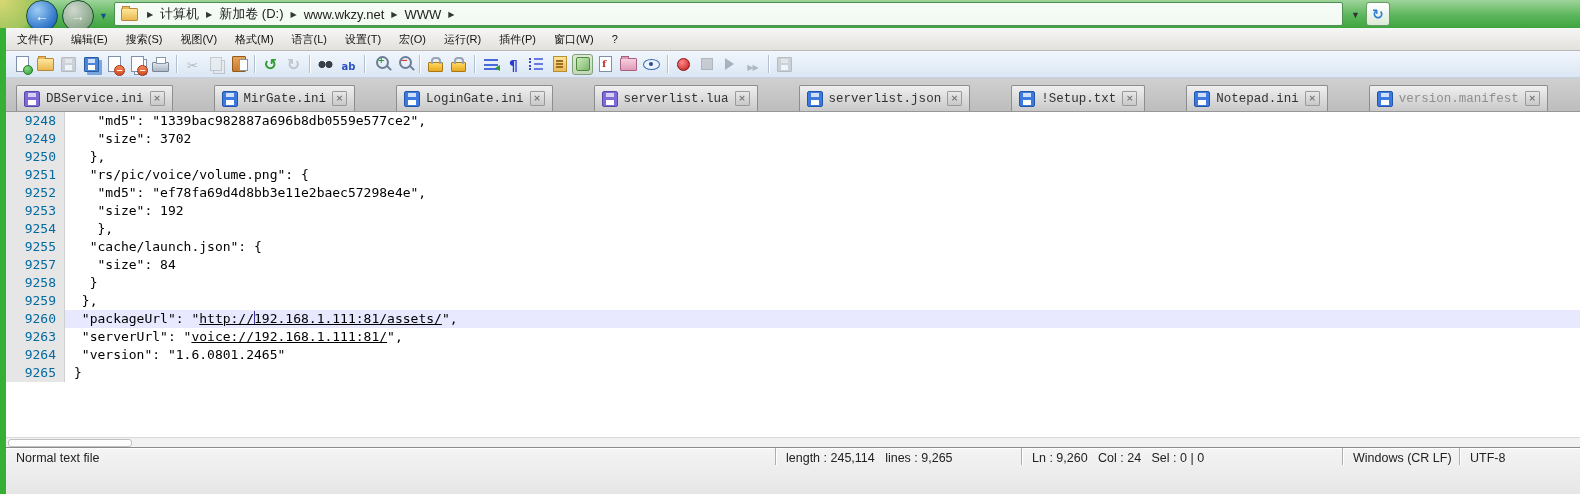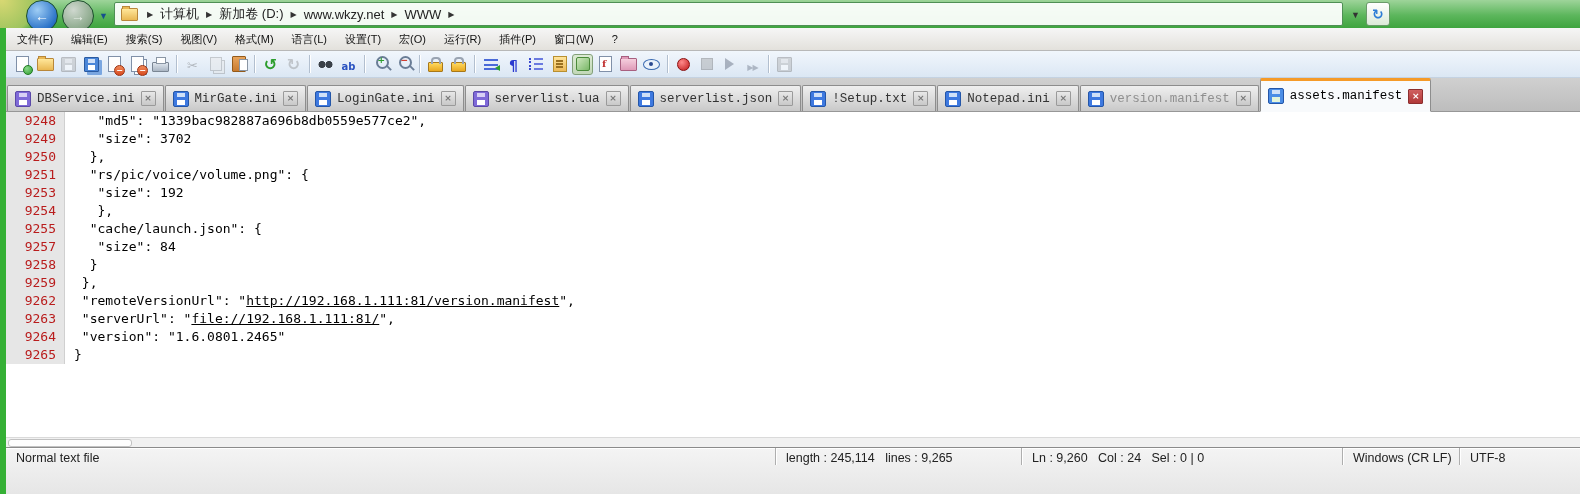--- a/index.html
+++ b/index.html
@@ -121,21 +121,21 @@
   .udl{width:12px;height:12px;background:linear-gradient(135deg,#cfe8c0,#7ab868);border:1px solid #4a8a3a;border-radius:2px;}
   .eye{width:15px;height:9px;border:1px solid #3a6ab0;border-radius:50%;background:#eaf2fb;position:relative;}
   .eye::after{content:"";position:absolute;left:5px;top:2px;width:4px;height:4px;border-radius:50%;background:#2a4a90;}
   .rec{width:11px;height:11px;border-radius:50%;background:radial-gradient(circle at 35% 30%,#ff8a8a,#c01818);border:1px solid #8a0f0f;}
   .stp{width:10px;height:10px;background:#9aa4ae;border:1px solid #6a747e;}
   .ply{width:0;height:0;border-left:9px solid #3a6ad0;border-top:6px solid transparent;border-bottom:6px solid transparent;}
   .ffg::after{content:"▶▶";color:#4a7ad0;font-size:8px;letter-spacing:-1px;}
 
   
   .tabbar{height:33px;flex:none;background:linear-gradient(#d0d0d0,#bdbdbd);
-    border-bottom:1px solid #979797;display:flex;align-items:flex-end;padding-left:1px;}
+    border-bottom:1px solid #979797;display:flex;align-items:flex-end;padding-left:10px;gap:40px;}
   .tab{height:25px;display:flex;align-items:center;gap:6px;padding:0 7px;margin-right:1px;
     background:linear-gradient(#efefef,#c9c9c9);border:1px solid #8d8d8d;border-bottom:none;
     border-radius:2px 2px 0 0;font-family:"Liberation Mono","DejaVu Sans Mono",monospace;
     font-size:12.5px;color:#333;white-space:nowrap;flex:none;}
   .tab.dim .tlabel{color:#8f8f8f;}
   .tab.active{height:30px;background:#f8fafc;border-color:#8d8d8d;
     border-top:3px solid #f59a28;margin-bottom:-1px;border-bottom:1px solid #f8fafc;color:#000;}
   .tfloppy{width:14px;height:14px;border-radius:2px;position:relative;flex:none;
     background:#3e79e0;border:1px solid #2456a8;}
   .tfloppy::before{content:"";position:absolute;top:1px;left:3px;right:3px;height:4px;background:#cfe0f8;}
@@ -145,21 +145,21 @@
   .tfloppy.activeflp{background:#4b8de6;border-color:#2456a8;}
   .tfloppy.activeflp::after{background:#e4f4da;}
   .xbox{width:13px;height:13px;background:linear-gradient(#e8e8e8,#c8c8c8);border:1px solid #9a9a9a;
     color:#777;font:bold 9px/12px "DejaVu Sans",sans-serif;text-align:center;flex:none;border-radius:1px;}
   .tab.active .xbox{background:linear-gradient(#d06060,#b03838);border-color:#8d2f2f;color:#fff;}
 
   
   .editor{flex:none;height:325px;background:#fff;overflow:hidden;}
   .code-row{display:flex;height:18px;line-height:18px;
     font-family:"DejaVu Sans Mono","Liberation Mono",monospace;font-size:13px;}
-  .ln{width:50px;flex:none;text-align:right;padding-right:8px;color:#b91c1c;
+  .ln{width:50px;flex:none;text-align:right;padding-right:8px;color:#0369a1;
     background:#e6e6e6;border-right:1px solid #d0d0d0;}
   .code{flex:1;white-space:pre;color:#000;padding-left:9px;}
   .code-row.cur .code{background:#e8e8ff;}
   .url{text-decoration:underline;}
   .caret{display:inline-block;width:1px;height:14px;background:#40309a;vertical-align:-2px;margin-right:-1px;}
 
   .hscroll{height:9px;flex:none;background:#f1f1f1;border-top:1px solid #dadada;position:relative;}
   .hthumb{position:absolute;left:2px;top:1px;width:122px;height:6px;background:#fdfdfd;
     border:1px solid #c2c2c2;border-radius:3px;}
 
@@ -386,20 +386,24 @@
             </div>
             <div class="code-row">
               <span class="ln">9250</span>
               <span class="code"><span>  },</span></span>
             </div>
             <div class="code-row">
               <span class="ln">9251</span>
               <span class="code"><span>  "rs/pic/voice/volume.png": {</span></span>
             </div>
             <div class="code-row">
+              <span class="ln">9252</span>
+              <span class="code"><span>   "md5": "ef78fa69d4d8bb3e11e2baec57298e4e",</span></span>
+            </div>
+            <div class="code-row">
               <span class="ln">9253</span>
               <span class="code"><span>   "size": 192</span></span>
             </div>
             <div class="code-row">
               <span class="ln">9254</span>
               <span class="code"><span>   },</span></span>
             </div>
             <div class="code-row">
               <span class="ln">9255</span>
               <span class="code"><span>  "cache/launch.json": {</span></span>
@@ -409,27 +413,27 @@
               <span class="code"><span>   "size": 84</span></span>
             </div>
             <div class="code-row">
               <span class="ln">9258</span>
               <span class="code"><span>  }</span></span>
             </div>
             <div class="code-row">
               <span class="ln">9259</span>
               <span class="code"><span> },</span></span>
             </div>
-            <div class="code-row">
-              <span class="ln">9262</span>
-              <span class="code"><span> "remoteVersionUrl": "</span><span class="url">http://192.168.1.111:81/version.manifest</span><span>",</span></span>
+            <div class="code-row cur">
+              <span class="ln">9260</span>
+              <span class="code"><span> "packageUrl": "</span><span class="url">http://</span><span class="caret"></span><span class="url">192.168.1.111:81/assets/</span><span>",</span></span>
             </div>
             <div class="code-row">
               <span class="ln">9263</span>
-              <span class="code"><span> "serverUrl": "</span><span class="url">file://192.168.1.111:81/</span><span>",</span></span>
+              <span class="code"><span> "serverUrl": "</span><span class="url">voice://192.168.1.111:81/</span><span>",</span></span>
             </div>
             <div class="code-row">
               <span class="ln">9264</span>
               <span class="code"><span> "version": "1.6.0801.2465"</span></span>
             </div>
             <div class="code-row">
               <span class="ln">9265</span>
               <span class="code"><span>}</span></span>
             </div>
           </div>

